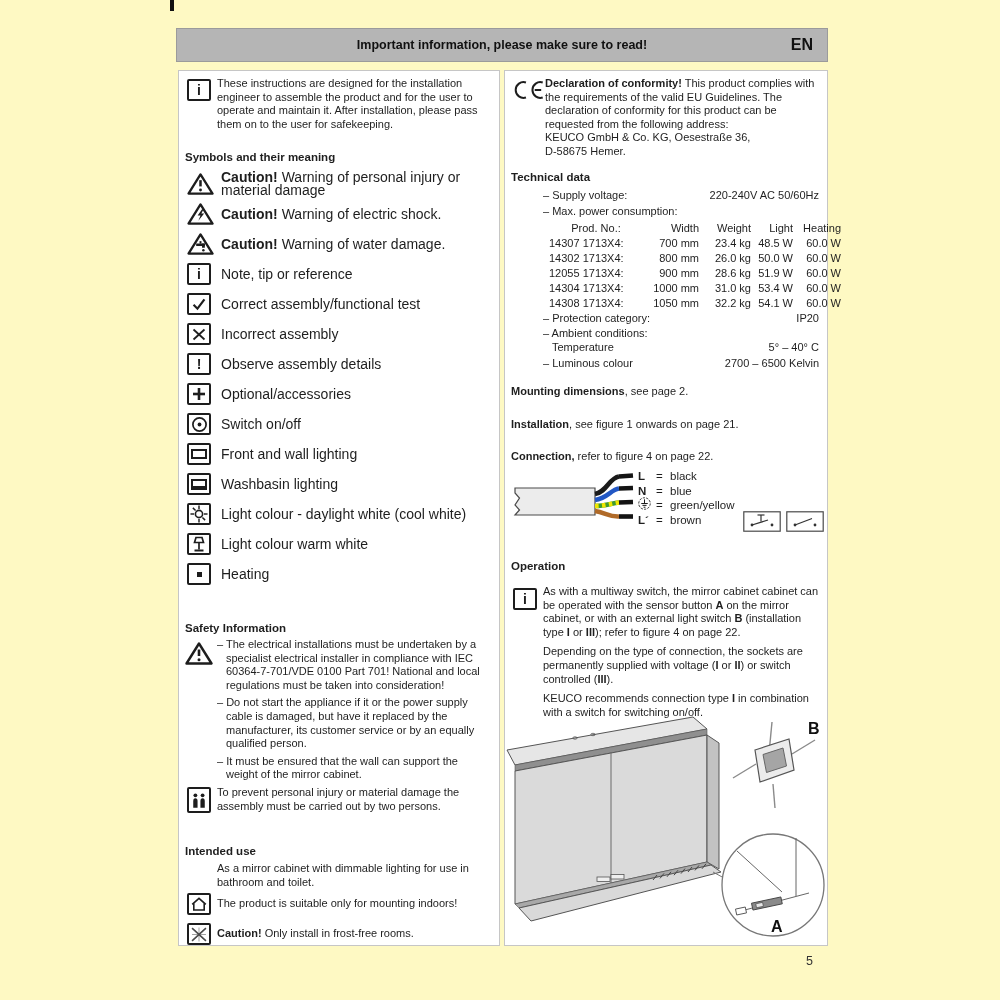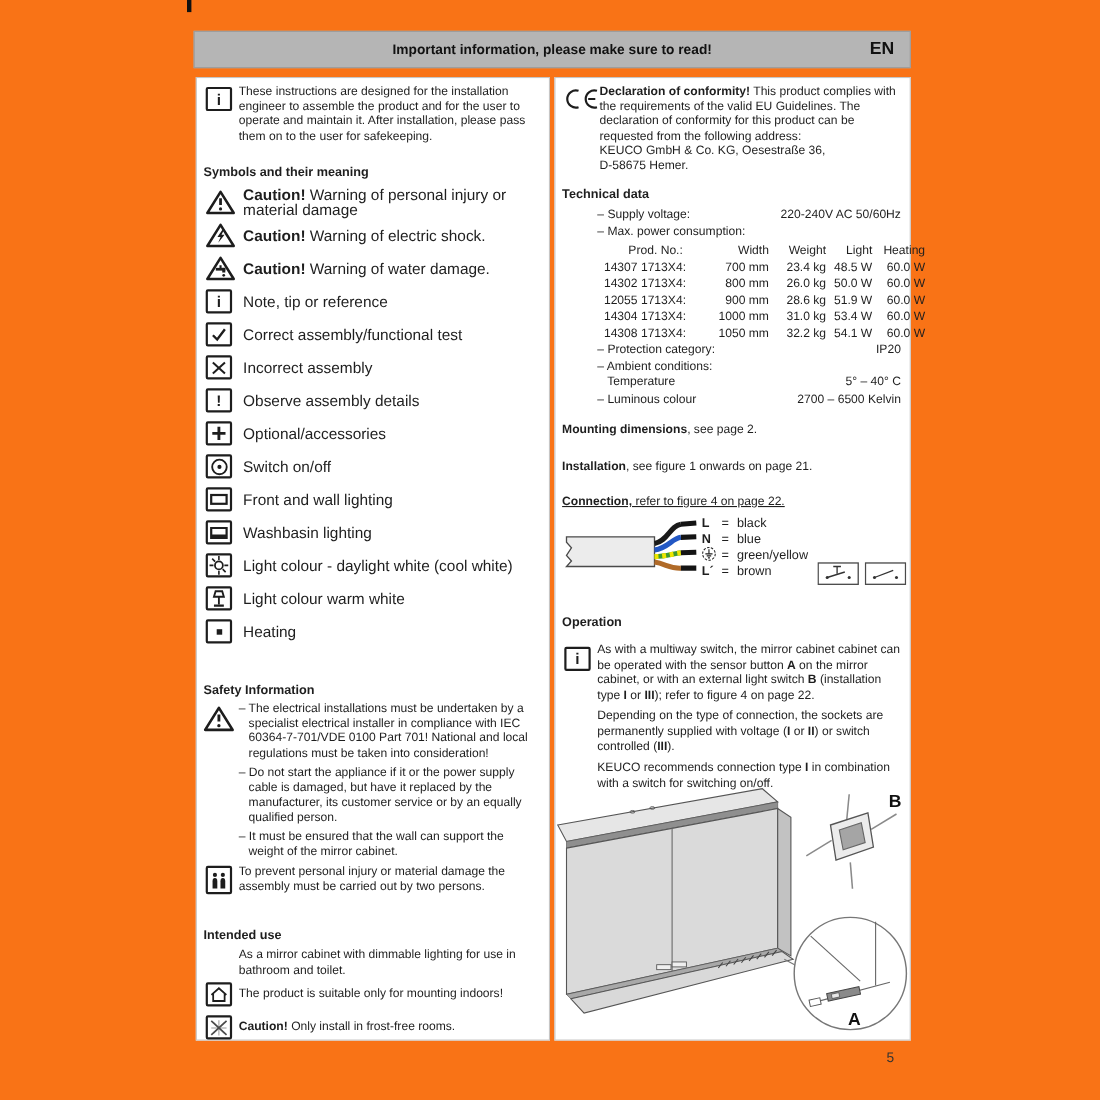--- a/index.html
+++ b/index.html
@@ -1,17 +1,17 @@
 <!DOCTYPE html>
 <html><head>
 <meta charset="utf-8">
 <style>
   html,body{margin:0;padding:0;background:#ffffff;}
   body{width:1000px;height:1000px;position:relative;font-family:"Liberation Sans",sans-serif;color:#1e1e1e;-webkit-font-smoothing:antialiased;}
-  .page{position:absolute;inset:0;background:#f97316;overflow:hidden;}
+  .page{position:absolute;inset:0;background:#fef9c3;overflow:hidden;}
   .scan-mark{position:absolute;left:170px;top:0;width:4px;height:11px;background:#111;}
 
   
   .header-bar{position:absolute;left:176px;top:28px;width:652px;height:34px;background:#b5b5b5;border:1px solid #9b9b9b;box-sizing:border-box;}
   .header-title{position:absolute;left:0;right:0;top:0;bottom:0;display:flex;align-items:center;justify-content:center;font-weight:bold;font-size:12.5px;color:#111;}
   .header-lang{position:absolute;right:14px;top:0;bottom:0;display:flex;align-items:center;font-weight:bold;font-size:16px;color:#111;}
 
   .col{position:absolute;top:70px;height:876px;border:1px solid #c6c6c6;box-sizing:border-box;background:#fff;}
   .col-left{left:178px;width:322px;}
   .col-right{left:504px;width:324px;}
@@ -365,21 +365,21 @@
       <span style="margin-left:9px;">Temperature</span>
       <span>5° – 40° C</span>
     </div>
     <div class="tline" style="top:286px;gap:22px;">
       <span>– Luminous colour</span>
       <span>2700 – 6500 Kelvin</span>
     </div>
 
     <div class="abs txt" style="left:6px;top:314px;right:8px;"><b>Mounting dimensions</b><span>, see page 2.</span></div>
     <div class="abs txt" style="left:6px;top:347px;right:8px;"><b>Installation</b><span>, see figure 1 onwards on page 21.</span></div>
-    <div class="abs txt" style="left:6px;top:379px;right:9px;text-decoration:underline;"><b>Connection,</b><span> refer to figure 4 on page 22.</span></div>
+    <div class="abs txt" style="left:6px;top:379px;right:9px;"><b>Connection,</b><span> refer to figure 4 on page 22.</span></div>
 
     <div class="abs" style="left:4px;top:396px;">
       <svg width="130" height="64" viewBox="0 0 130 64">
         <path d="M6 21 H86 V48 H6 L10.5 43 L6 38 L10.5 31 L6 26 Z" fill="#ececec" stroke="#4a4a4a" stroke-width="1.2"></path>
         <path d="M86 27 C98 25 100 11 110 9.5" fill="none" stroke-width="4.6" stroke="#1a1a1a"></path>
         <line x1="110" y1="9.5" x2="124" y2="8.5" stroke="#141414" stroke-width="4.6"></line>
         <path d="M86 33 C98 31.5 102 22.5 110 21.5" fill="none" stroke-width="4.6" stroke="#2257c4"></path>
         <line x1="110" y1="21.5" x2="124" y2="21" stroke="#141414" stroke-width="4.6"></line>
         <path d="M86 39 C96 39 102 36.5 110 35.5" fill="none" stroke-width="4.6" stroke="#3f9b2f"></path>
         <path d="M86 39 C96 39 102 36.5 110 35.5" fill="none" stroke-width="4.6" stroke-dasharray="3.5 3.5" stroke="#efe600"></path>

